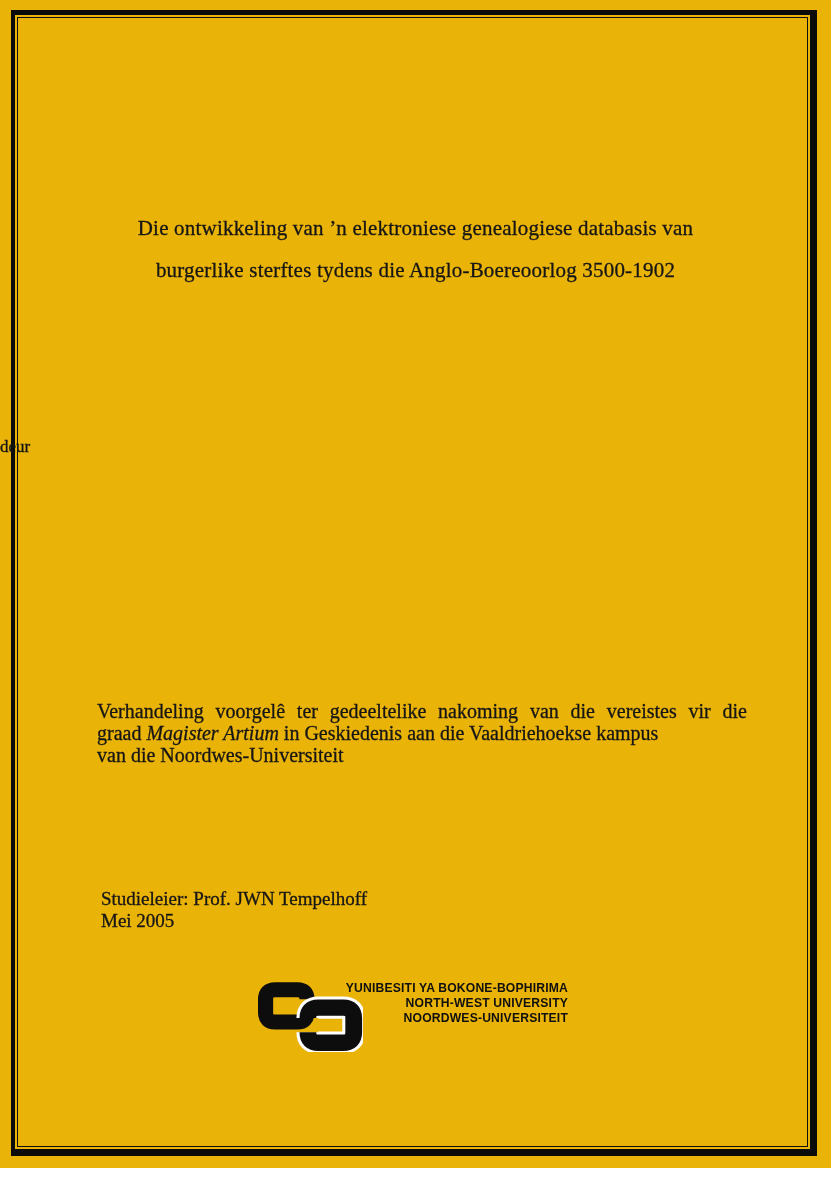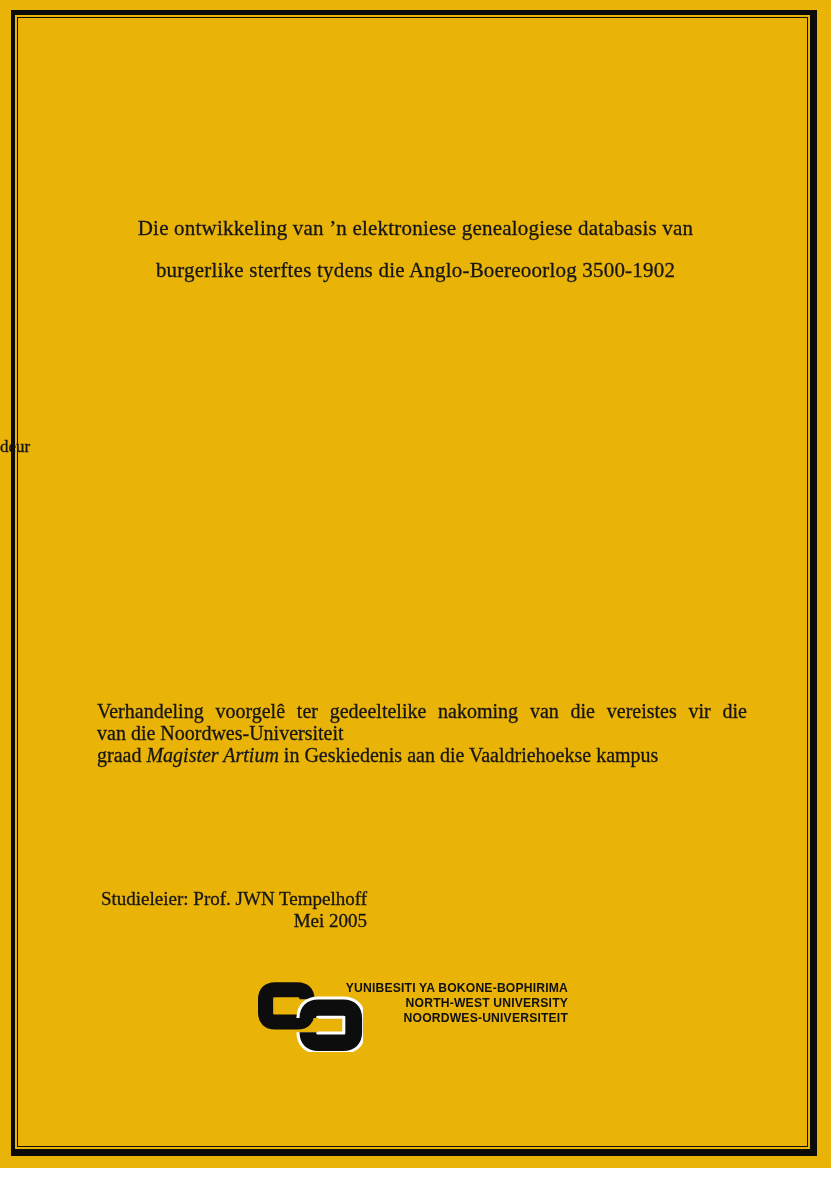--- a/index.html
+++ b/index.html
@@ -67,21 +67,20 @@
     text-align: justify;
     text-align-last: justify;
   }
   .statement .italic { font-style: italic; }
 
   .credits {
     position: absolute;
     top: 888px; left: 101px;
     font-size: 19px;
     line-height: 22px;
-    text-align: right;
   }
 
   .logo-mark {
     position: absolute;
     left: 257px; top: 981px;
     width: 106px; height: 71px;
   }
 
   .logo-text {
     position: absolute;
@@ -110,22 +109,22 @@
   <div class="title ink">
     <div>Die ontwikkeling van ’n elektroniese genealogiese databasis van</div>
     <div>burgerlike sterftes tydens die Anglo-Boereoorlog 3500-1902</div>
   </div>
 
   <div class="byline ink">deur</div>
 
 
   <div class="statement ink">
     <div class="justified">Verhandeling voorgelê ter gedeeltelike nakoming van die vereistes vir die</div>
+    <div><span>graad </span><span class="italic">Magister Artium</span><span> in Geskiedenis aan die Vaaldriehoekse kampus</span></div>
     <div>van die Noordwes-Universiteit</div>
-    <div><span>graad </span><span class="italic">Magister Artium</span><span> in Geskiedenis aan die Vaaldriehoekse kampus</span></div>
   </div>
 
   <div class="credits ink">
     <div>Studieleier: Prof. JWN Tempelhoff</div>
     <div>Mei 2005</div>
   </div>
 
   <svg class="logo-mark" viewBox="0 0 210 140" aria-hidden="true">
 
     <path d="M 99 36 Q 99 17 80 17 L 36 17 Q 17 17 17 36 L 17 62 Q 17 81 36 81 L 80 81 Q 99 81 99 62" fill="none" stroke="#0d0d0d" stroke-width="30"></path>

